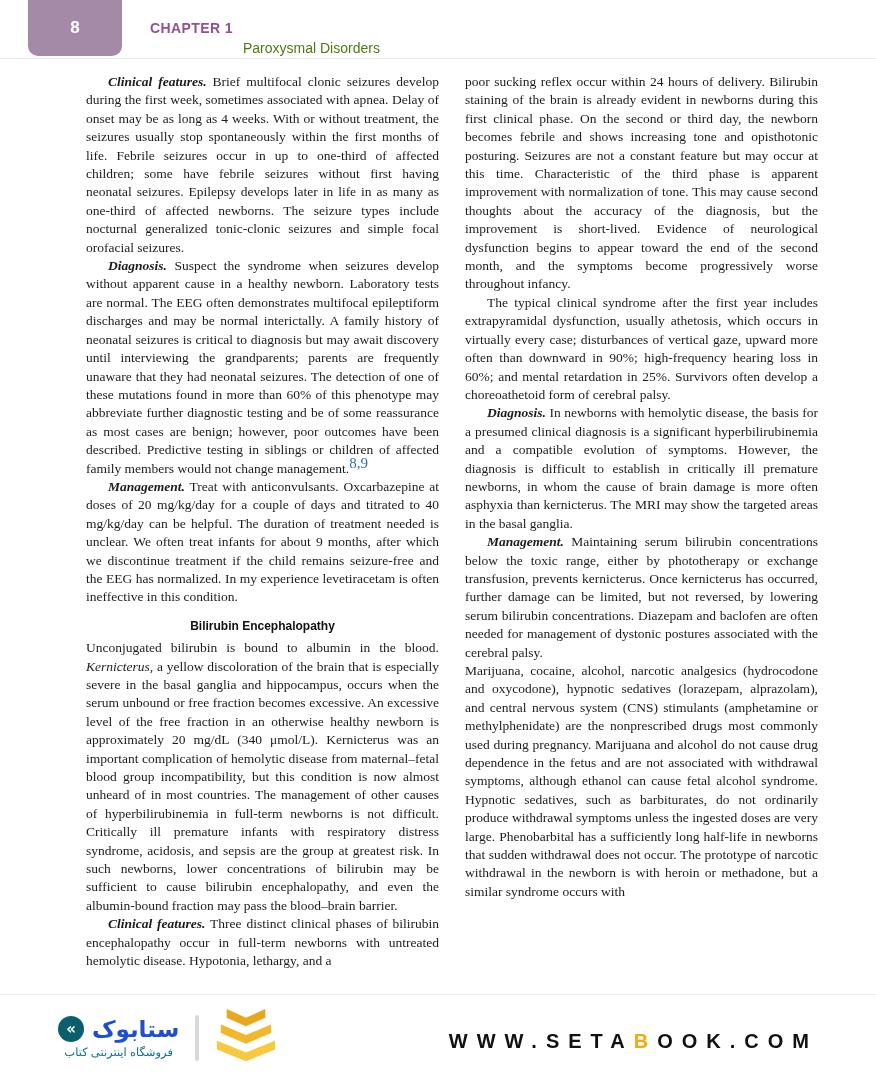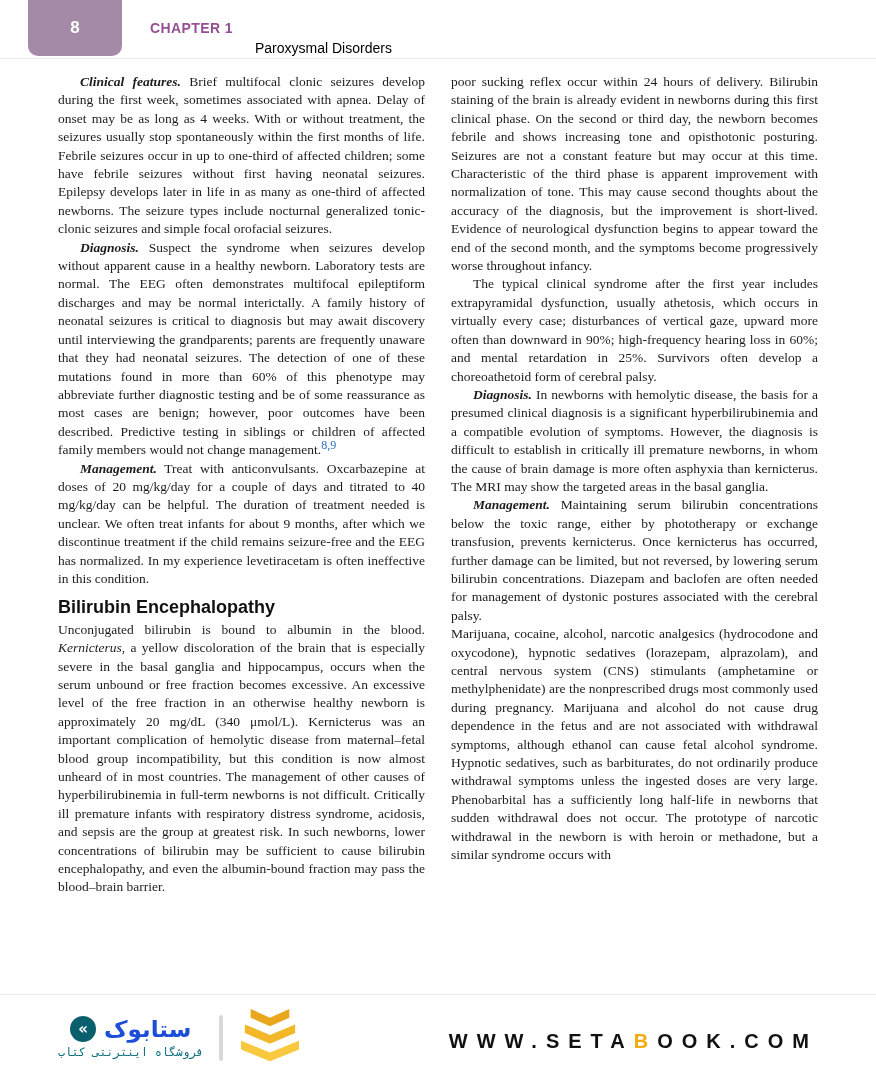--- a/index.html
+++ b/index.html
@@ -28,58 +28,58 @@
     border-radius: 0 0 10px 10px;
     display: flex; align-items: center; justify-content: center;
     color: #ffffff;
     font-family: "Liberation Sans", sans-serif;
     font-weight: bold;
     font-size: 17px;
   }
   .header-text {
     position: absolute;
     left: 150px; top: 0; height: 56px;
-    display: flex; align-items: center; gap: 22px;
+    display: flex; align-items: center; gap: 10px;
     font-family: "Liberation Sans", sans-serif;
     font-size: 14px;
   }
   .chapter-label { color: #944f95; font-weight: bold; letter-spacing: 0.4px; }
-  .chapter-title { color: #000000; margin-top: 40px; }
+  .chapter-title { color: #4d7c0f; margin-top: 40px; }
 
   
   .content {
     display: flex;
     gap: 26px;
-    padding: 14px 58px 0 58px;
+    padding: 14px 58px 0 86px;
     height: 930px;
     overflow: hidden;
   }
   .col {
     width: 367px;
     text-align: justify;
     font-size: 13.5px;
     line-height: 18.4px;
   }
   .para { margin: 0; }
   .para.indent { text-indent: 22px; }
   .run-lead { font-weight: bold; font-style: italic; }
   .run-italic { font-style: italic; }
   sup.run-sup {
     color: #2f6fbd;
-    font-size: 12px;
+    font-size: 15px;
     line-height: 0;
     cursor: pointer;
   }
   .section-heading {
     font-family: "Liberation Sans", sans-serif;
-    font-size: 18px;
+    font-size: 12px;
     font-weight: bold;
     color: #111111;
     margin: 10px 0 4px 0;
-    text-align: left;
+    text-align: center;
   }
 
   
   .footer {
     position: absolute;
     left: 0; right: 0; bottom: 0;
     height: 86px;
     background: #ffffff;
     border-top: 1px solid #ececec;
     display: flex;
@@ -102,21 +102,21 @@
     font-family: "DejaVu Sans", sans-serif;
   }
   .brand-name {
     font-family: "DejaVu Sans", sans-serif;
     font-size: 23px;
     font-weight: bold;
     color: #1d4ed8;
     line-height: 1.05;
   }
   .brand-sub {
-    font-family: Liberation Mono, monospace;
+    font-family: Liberation Sans, sans-serif;
     font-size: 11.5px;
     color: #0d7280;
     margin-top: 3px;
   }
   .footer-divider {
     width: 4px; height: 46px;
     background: #d9d9d9;
     border-radius: 3px;
   }
   .chevron-logo { display: inline-block; }
@@ -154,20 +154,21 @@
     </div>
   </div>
 
   <div class="content">
     <div class="col">
         <p class="para indent"><span class="run-lead">Clinical features.</span><span> Brief multifocal clonic seizures develop during the first week, sometimes associated with apnea. Delay of onset may be as long as 4 weeks. With or without treatment, the seizures usually stop spontaneously within the first months of life. Febrile seizures occur in up to one-third of affected children; some have febrile seizures without first having neonatal seizures. Epilepsy develops later in life in as many as one-third of affected newborns. The seizure types include nocturnal generalized tonic-clonic seizures and simple focal orofacial seizures.</span></p>
         <p class="para indent"><span class="run-lead">Diagnosis.</span><span> Suspect the syndrome when seizures develop without apparent cause in a healthy newborn. Laboratory tests are normal. The EEG often demonstrates multifocal epileptiform discharges and may be normal interictally. A family history of neonatal seizures is critical to diagnosis but may await discovery until interviewing the grandparents; parents are frequently unaware that they had neonatal seizures. The detection of one of these mutations found in more than 60% of this phenotype may abbreviate further diagnostic testing and be of some reassurance as most cases are benign; however, poor outcomes have been described. Predictive testing in siblings or children of affected family members would not change management.</span><sup class="run-sup">8,9</sup></p>
         <p class="para indent"><span class="run-lead">Management.</span><span> Treat with anticonvulsants. Oxcarbazepine at doses of 20 mg/kg/day for a couple of days and titrated to 40 mg/kg/day can be helpful. The duration of treatment needed is unclear. We often treat infants for about 9 months, after which we discontinue treatment if the child remains seizure-free and the EEG has normalized. In my experience levetiracetam is often ineffective in this condition.</span></p>
         <h3 class="section-heading">Bilirubin Encephalopathy</h3>
         <p class="para"><span>Unconjugated bilirubin is bound to albumin in the blood. </span><span class="run-italic">Kernicterus,</span><span> a yellow discoloration of the brain that is especially severe in the basal ganglia and hippocampus, occurs when the serum unbound or free fraction becomes excessive. An excessive level of the free fraction in an otherwise healthy newborn is approximately 20 mg/dL (340 μmol/L). Kernicterus was an important complication of hemolytic disease from maternal–fetal blood group incompatibility, but this condition is now almost unheard of in most countries. The management of other causes of hyperbilirubinemia in full-term newborns is not difficult. Critically ill premature infants with respiratory distress syndrome, acidosis, and sepsis are the group at greatest risk. In such newborns, lower concentrations of bilirubin may be sufficient to cause bilirubin encephalopathy, and even the albumin-bound fraction may pass the blood–brain barrier.</span></p>
+        <p class="para indent"><span class="run-lead">Clinical features.</span><span> Three distinct clinical phases of bilirubin encephalopathy occur in full-term newborns with untreated hemolytic disease. Hypotonia, lethargy, and a</span></p>
       </div>
     <div class="col">
         <p class="para"><span>poor sucking reflex occur within 24 hours of delivery. Bilirubin staining of the brain is already evident in newborns during this first clinical phase. On the second or third day, the newborn becomes febrile and shows increasing tone and opisthotonic posturing. Seizures are not a constant feature but may occur at this time. Characteristic of the third phase is apparent improvement with normalization of tone. This may cause second thoughts about the accuracy of the diagnosis, but the improvement is short-lived. Evidence of neurological dysfunction begins to appear toward the end of the second month, and the symptoms become progressively worse throughout infancy.</span></p>
         <p class="para indent"><span>The typical clinical syndrome after the first year includes extrapyramidal dysfunction, usually athetosis, which occurs in virtually every case; disturbances of vertical gaze, upward more often than downward in 90%; high-frequency hearing loss in 60%; and mental retardation in 25%. Survivors often develop a choreoathetoid form of cerebral palsy.</span></p>
         <p class="para indent"><span class="run-lead">Diagnosis.</span><span> In newborns with hemolytic disease, the basis for a presumed clinical diagnosis is a significant hyperbilirubinemia and a compatible evolution of symptoms. However, the diagnosis is difficult to establish in critically ill premature newborns, in whom the cause of brain damage is more often asphyxia than kernicterus. The MRI may show the targeted areas in the basal ganglia.</span></p>
         <p class="para indent"><span class="run-lead">Management.</span><span> Maintaining serum bilirubin concentrations below the toxic range, either by phototherapy or exchange transfusion, prevents kernicterus. Once kernicterus has occurred, further damage can be limited, but not reversed, by lowering serum bilirubin concentrations. Diazepam and baclofen are often needed for management of dystonic postures associated with the cerebral palsy.</span></p>
         <p class="para"><span>Marijuana, cocaine, alcohol, narcotic analgesics (hydrocodone and oxycodone), hypnotic sedatives (lorazepam, alprazolam), and central nervous system (CNS) stimulants (amphetamine or methylphenidate) are the nonprescribed drugs most commonly used during pregnancy. Marijuana and alcohol do not cause drug dependence in the fetus and are not associated with withdrawal symptoms, although ethanol can cause fetal alcohol syndrome. Hypnotic sedatives, such as barbiturates, do not ordinarily produce withdrawal symptoms unless the ingested doses are very large. Phenobarbital has a sufficiently long half-life in newborns that sudden withdrawal does not occur. The prototype of narcotic withdrawal in the newborn is with heroin or methadone, but a similar syndrome occurs with</span></p>
       </div>
   </div>
 

